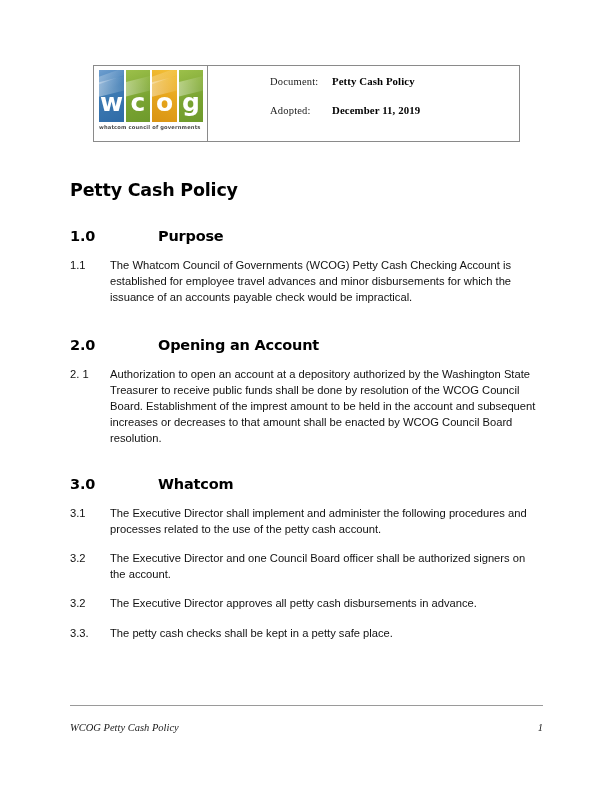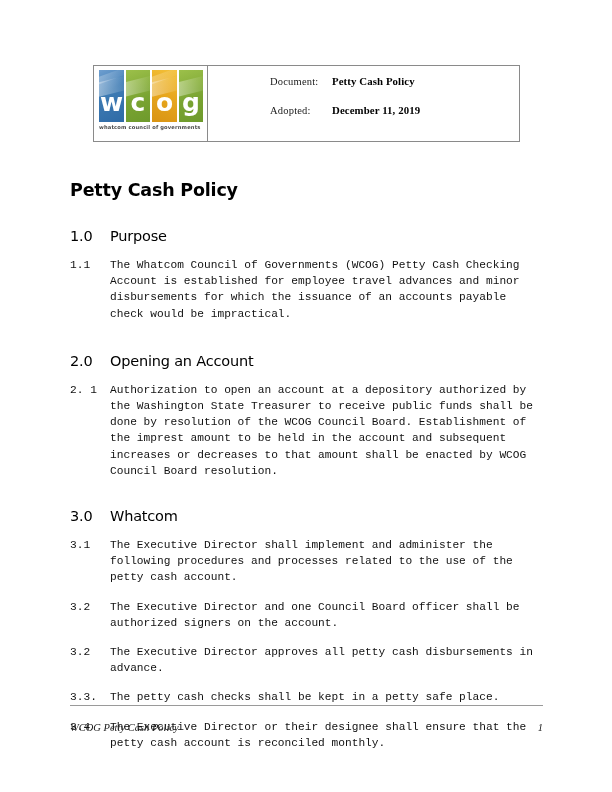--- a/index.html
+++ b/index.html
@@ -162,37 +162,38 @@
 
   .content {
     position: absolute;
     left: 70px;
     top: 228px;
     width: 473px;
   }
 
   .sec-heading {
     font-family: "DejaVu Sans", sans-serif;
-    font-weight: normal;
+    font-weight: bold;
     font-size: 14.5px;
     letter-spacing: -0.2px;
     color: #000000;
     margin: 0 0 13px 0;
     display: flex;
+    gap: 48px;
   }
   .sec-heading .sec-num {
     width: 40px;
     flex: 0 0 40px;
   }
   .sec-block { margin-bottom: 15px; }
 
   .para {
     display: flex;
     margin-bottom: 13px;
-    font-family: Liberation Mono, monospace;
+    font-family: Liberation Sans, sans-serif;
     font-size: 11.2px;
     line-height: 16.2px;
     color: #111111;
   }
   .para .p-num {
     width: 40px;
     flex: 0 0 40px;
     white-space: pre;
   }
   .para .p-text {
@@ -323,24 +324,20 @@
       <div class="para">
         <span class="p-num">3.2</span>
         <span class="p-text">The Executive Director approves all petty cash disbursements in advance.</span>
       </div>
 
       <div class="para">
         <span class="p-num">3.3.</span>
         <span class="p-text">The petty cash checks shall be kept in a petty safe place.</span>
       </div>
 
-      <div class="para">
-        <span class="p-num">3.4</span>
-        <span class="p-text">The Executive Director or their designee shall ensure that the petty cash account is reconciled monthly.</span>
-      </div>
     </div>
 
   </div>
 
   <div class="footer-rule"></div>
   <div class="footer">
     <span>WCOG Petty Cash Policy</span>
     <span>1</span>
   </div>
 

